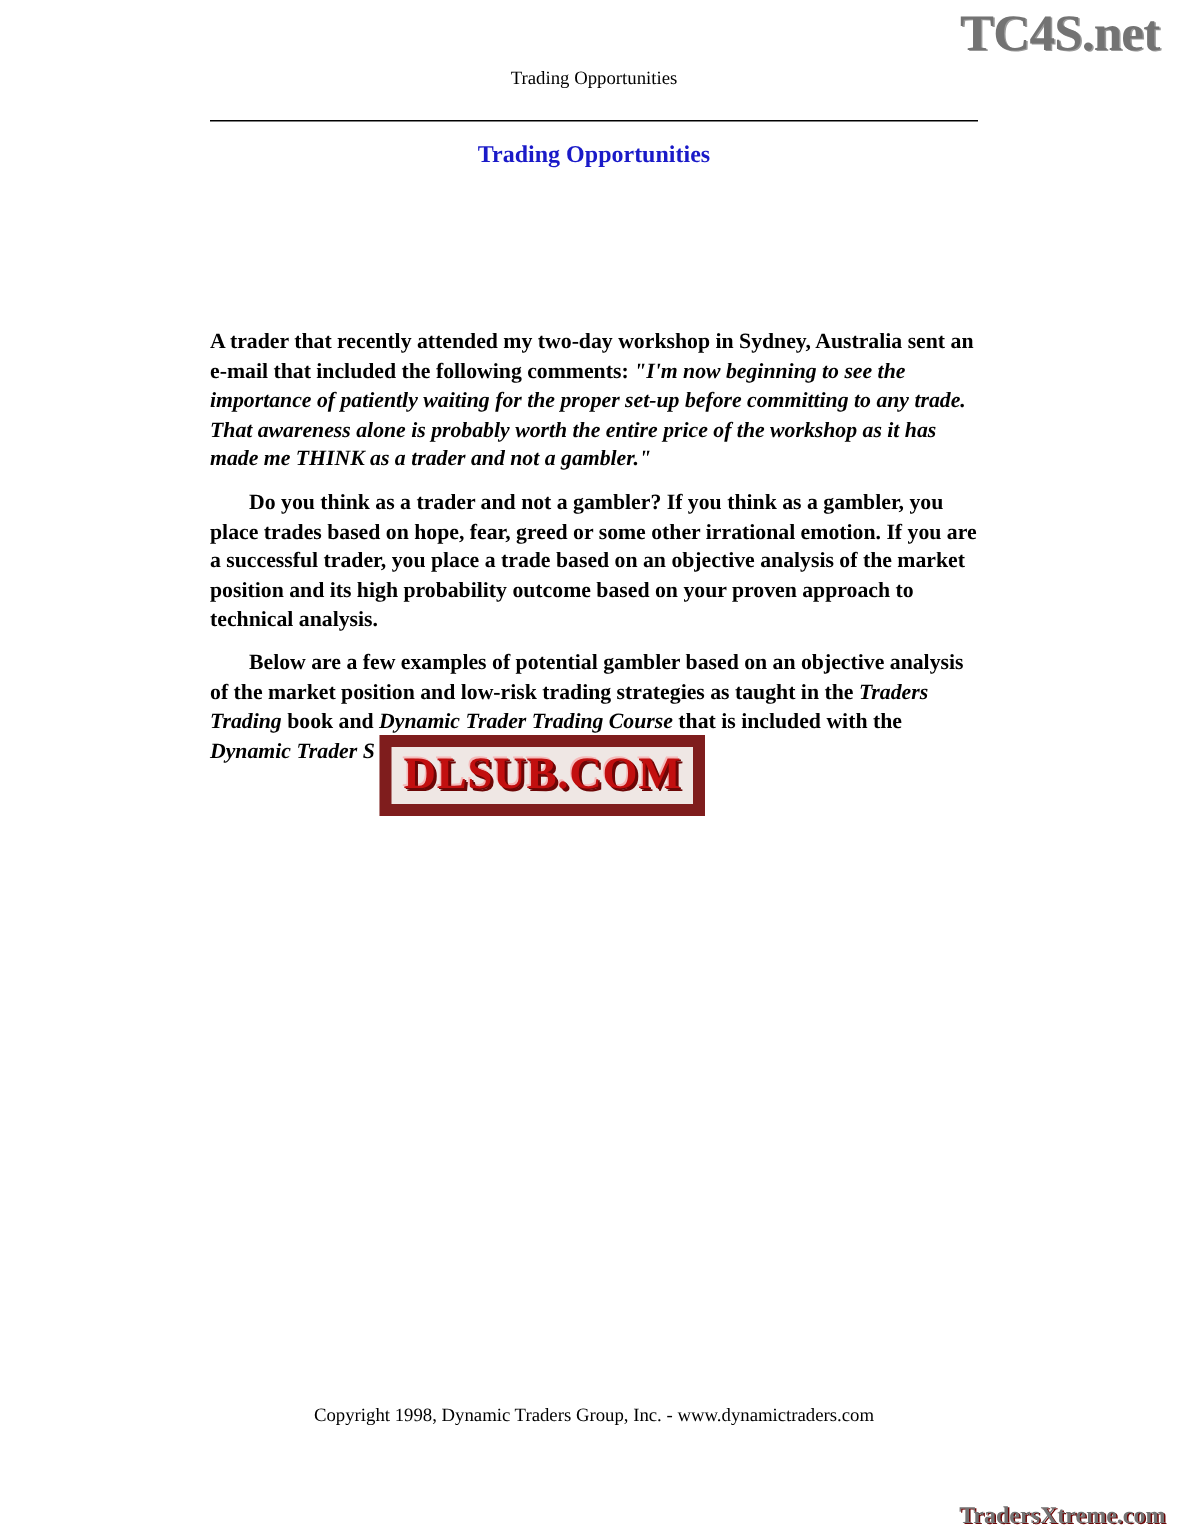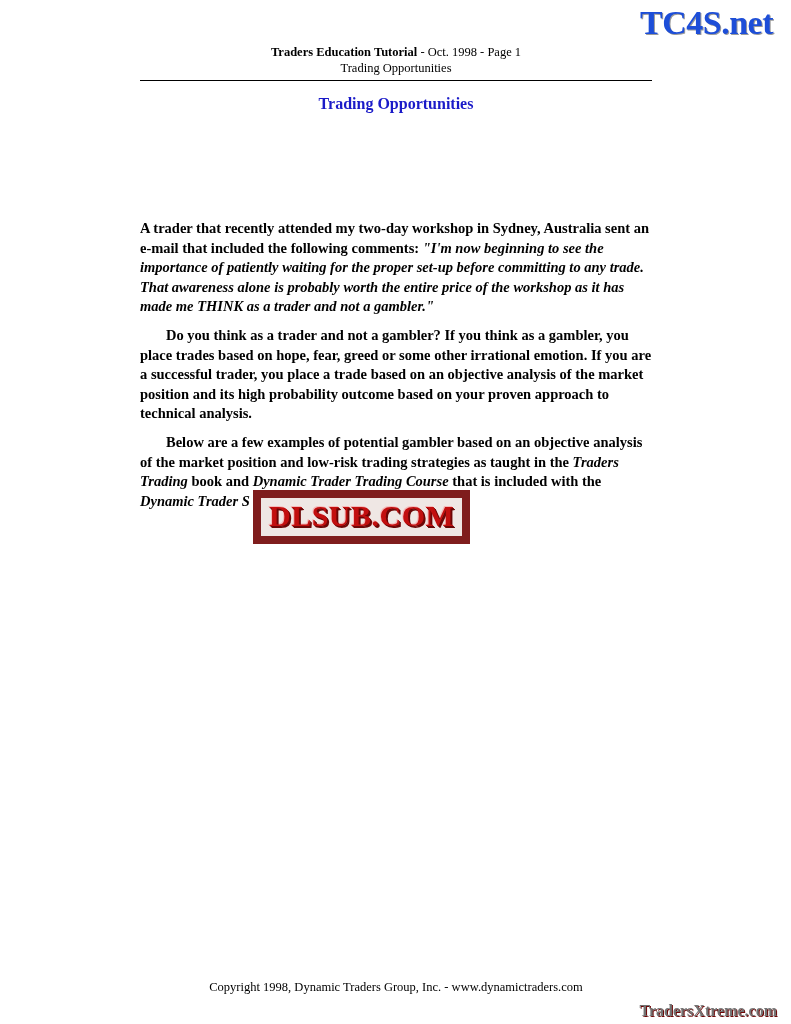--- a/index.html
+++ b/index.html
@@ -23,21 +23,21 @@
   }
 
   
   .brand-tc4s {
     position: absolute;
     right: 18px;
     top: 4px;
     font-family: "Liberation Serif", serif;
     font-size: 34px;
     font-weight: bold;
-    color: #1d4ed8;
+    color: #737373;
     letter-spacing: -0.5px;
     text-shadow: 1px 1px 0 #9a9a9a;
     white-space: nowrap;
   }
 
   
   .header {
     position: absolute;
     left: 140px;
     top: 44px;
@@ -126,21 +126,21 @@
       1px 1px 0 #6d0606,
       2px 2px 0 #6d0606,
       -1px -1px 0 #f5b9b9;
     white-space: nowrap;
   }
 
   
   .footer {
     position: absolute;
     left: 140px;
-    top: 980px;
+    top: 936px;
     width: 512px;
     text-align: center;
     font-size: 12.5px;
     color: #000000;
   }
   .brand-tx {
     position: absolute;
     right: 14px;
     bottom: 4px;
     font-family: "Liberation Serif", serif;
@@ -152,23 +152,20 @@
   }
 </style>
 </head>
 <body>
 
 <div class="page">
 
   <div class="brand-tc4s">TC4S.net</div>
 
   <div class="header">
-    <div class="line1">
-      <span class="strong">Traders Education Tutorial</span><span> - Oct. 1998 - Page 1</span>
-    </div>
     <div class="line2">Trading Opportunities</div>
   </div>
   <div class="header-rule"></div>
 
   <div class="doc-title">Trading Opportunities</div>
 
   <div class="subtitle">
   </div>
 
   <div class="body-copy">

